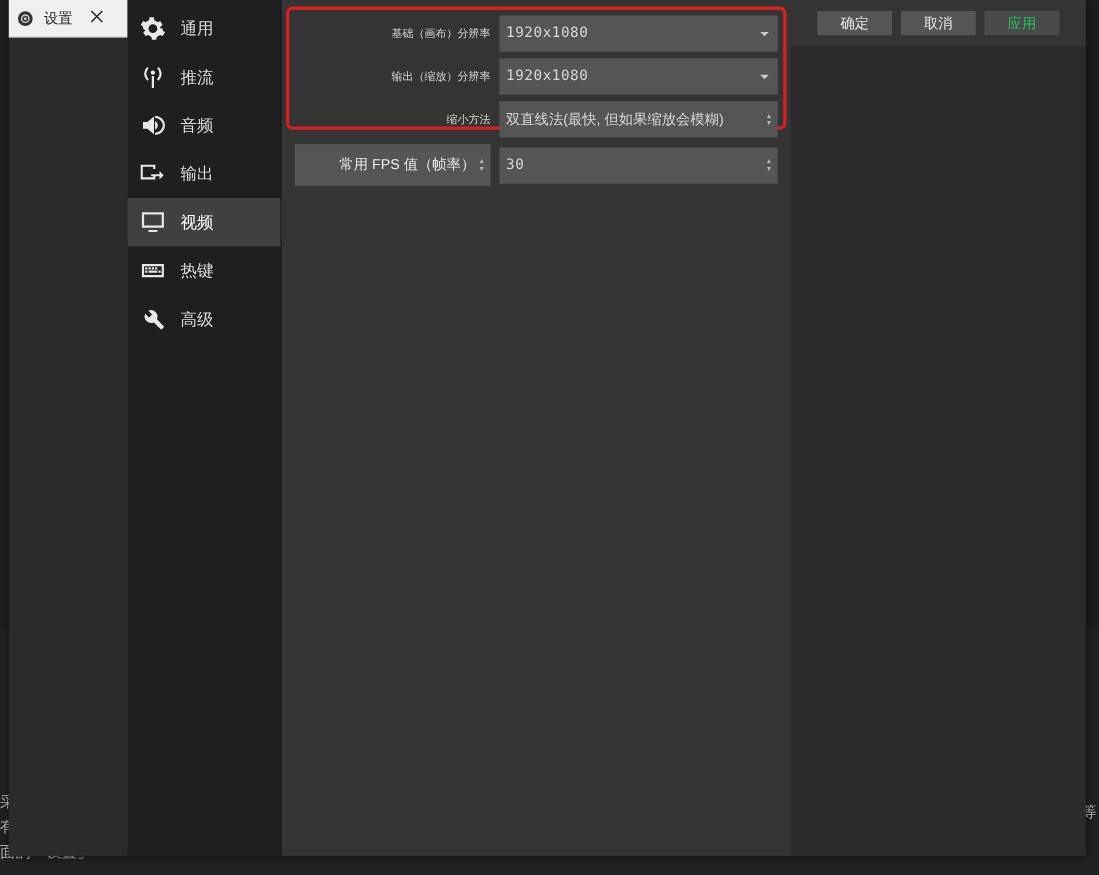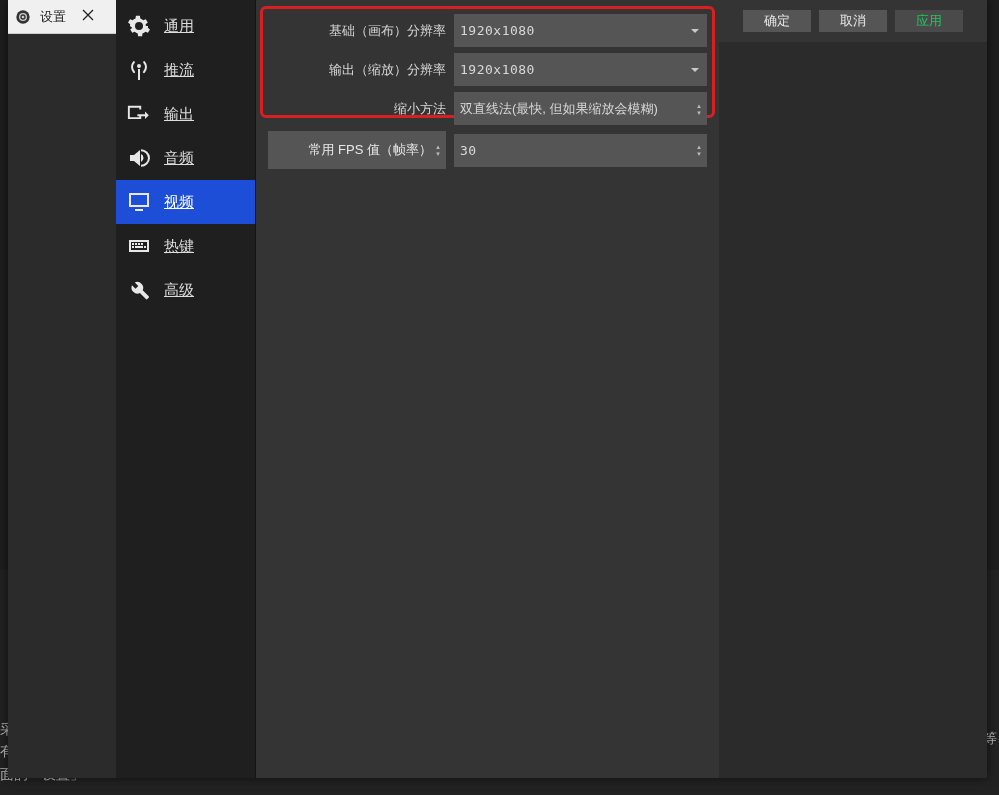--- a/index.html
+++ b/index.html
@@ -58,42 +58,41 @@
       border-right: 1px solid #141414;
       padding-top: 4px;
     }
     .sb-item {
       display:flex; align-items:center;
       height: 44px;
       padding: 0 8px;
       color: #ddd;
       cursor: pointer;
       gap: 10px;
-      text-decoration: underline;
     }
     .sb-item .ic { width:30px; display:flex; justify-content:center; align-items:center; }
     .sb-item .ic svg { width:24px; height:24px; fill: #e8e8e8; }
-    .sb-item.active { background: #1d4ed8; color:#fff; }
+    .sb-item.active { background: #404040; color:#fff; }
     .sb-label { font-size:15px; }
 
     .main {
       flex:1; position:relative; background:#343434;
       padding: 12px;
       overflow:hidden;
     }
     .highlight-box {
       position:absolute; left:4px; right:4px; top:6px; height:112px;
       border: 3px solid #d82020; border-radius: 6px;
       pointer-events:none;
     }
     .form { display:flex; flex-direction:column; gap:6px; margin-top:2px; }
     .row { display:flex; align-items:center; gap:8px; }
     .label {
       width: 178px; text-align:right;
-      color:#d8d8d8; font-size: 13px;
+      color:#d8d8d8; font-size: 10px;
       white-space: nowrap;
     }
     .label-spinner {
       width: 178px;
       background: #555; color:#e8e8e8;
       height:38px; display:flex; align-items:center; justify-content:flex-end;
       padding: 0 14px 0 6px;
       position:relative;
     }
     .label-spinner .spin {
@@ -187,33 +186,33 @@
           <svg viewBox="0 0 24 24">
               <path d="M12 6a2 2 0 110 4 2 2 0 010-4zm-1 5h2v11h-2V11zM6.3 3.3a1 1 0 011.4 1.4A7 7 0 006 9a7 7 0 001.7 4.3 1 1 0 11-1.4 1.4A9 9 0 014 9a9 9 0 012.3-5.7zm11.4 0A9 9 0 0120 9a9 9 0 01-2.3 5.7 1 1 0 11-1.4-1.4A7 7 0 0018 9a7 7 0 00-1.7-4.3 1 1 0 011.4-1.4z"></path>
             </svg>
         </span>
         <span class="sb-label">推流</span>
       </div>
 
       <div class="sb-item">
         <span class="ic">
           <svg viewBox="0 0 24 24">
+              <path d="M3 9h4l6-5v16l-6-5H3V9zm13.5 3a4.5 4.5 0 00-2.5-4v8a4.5 4.5 0 002.5-4zm-2.5-8.7v2.06A7 7 0 0121 12a7 7 0 01-7 6.64v2.06A9 9 0 0023 12a9 9 0 00-9-8.7z"></path>
+            </svg>
+        </span>
+        <span class="sb-label">音频</span>
+      </div>
+
+      <div class="sb-item">
+        <span class="ic">
+          <svg viewBox="0 0 24 24">
               <path d="M2 4h14v4h-2V6H4v10h10v-2h2v4H2V4zm18 6l4 4-4 4v-3h-8v-2h8v-3z" transform="translate(-1 0) scale(.95)"></path>
             </svg>
         </span>
         <span class="sb-label">输出</span>
-      </div>
-
-      <div class="sb-item">
-        <span class="ic">
-          <svg viewBox="0 0 24 24">
-              <path d="M3 9h4l6-5v16l-6-5H3V9zm13.5 3a4.5 4.5 0 00-2.5-4v8a4.5 4.5 0 002.5-4zm-2.5-8.7v2.06A7 7 0 0121 12a7 7 0 01-7 6.64v2.06A9 9 0 0023 12a9 9 0 00-9-8.7z"></path>
-            </svg>
-        </span>
-        <span class="sb-label">音频</span>
       </div>
 
       <div class="sb-item active">
         <span class="ic">
           <svg viewBox="0 0 24 24">
               <path d="M2 3h20v14H2V3zm2 2v10h16V5H4zm4 14h8v2H8v-2z"></path>
             </svg>
         </span>
         <span class="sb-label">视频</span>
       </div>

